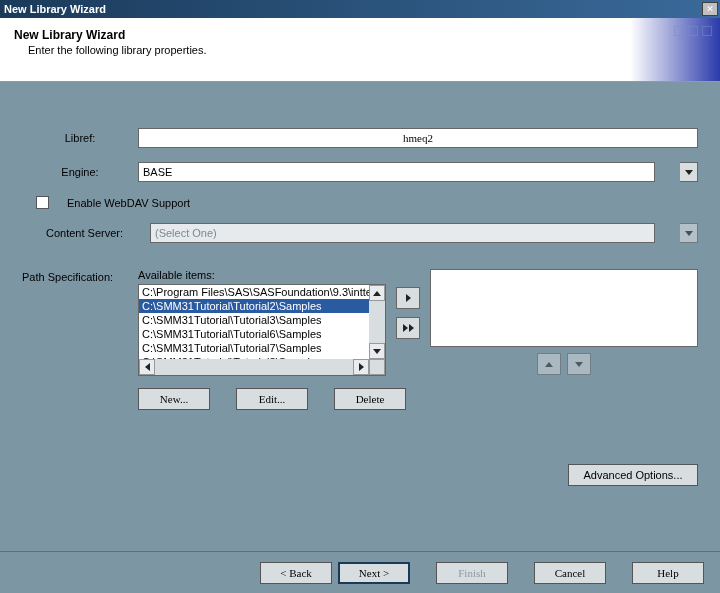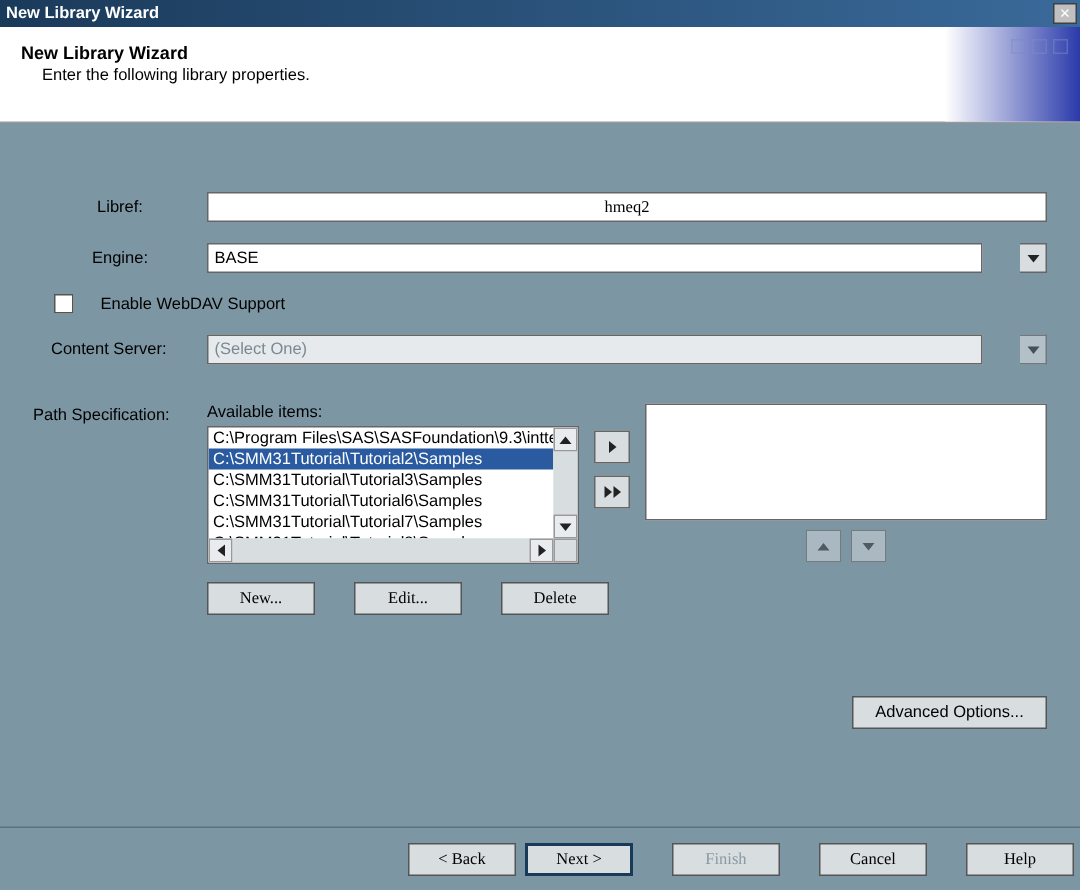--- a/index.html
+++ b/index.html
@@ -107,21 +107,21 @@
 }
 .cb {
   width: 13px; height: 13px;
   border: 1px solid #555;
   background: #fff;
   margin-right: 6px;
 }
 .content-server-row {
   display: flex; align-items: center;
   margin-bottom: 26px;
-  margin-left: 12px;
+  margin-left: 24px;
 }
 .content-server-row .lbl { width: 104px; color: #000; }
 .path-row {
   display: flex;
   align-items: flex-start;
 }
 .path-row .lbl { width: 116px; color: #000; padding-top: 2px; }
 .lists-area {
   flex: 1;
   display: flex;
@@ -227,21 +227,21 @@
   cursor: pointer;
   font-size: 11px;
 }
 .footer {
   position: absolute;
   bottom: 0; left: 0; right: 0;
   height: 42px;
   background: #7d96a3;
   border-top: 1px solid #5a7280;
   display: flex; align-items: center; justify-content: flex-end;
-  padding-right: 4px;
+  padding-right: 16px;
   gap: 6px;
 }
 .footer .gap { width: 14px; }
 </style>
 </head>
 <body>
 
 <div class="titlebar">
   <span class="titlebar-text">New Library Wizard</span>
   <div class="title-close">

